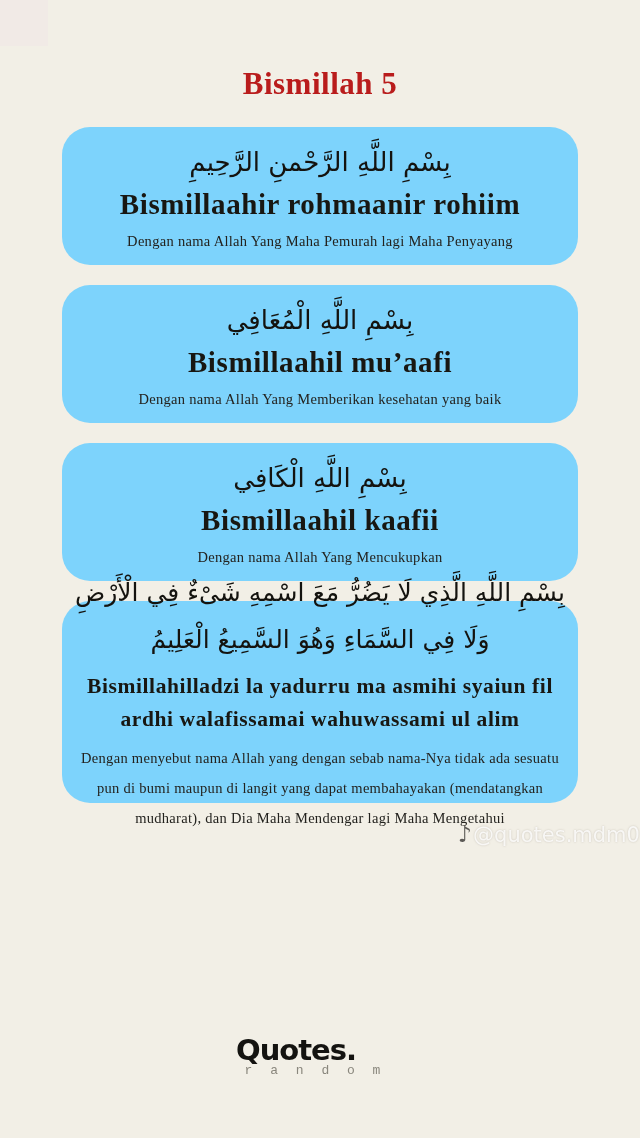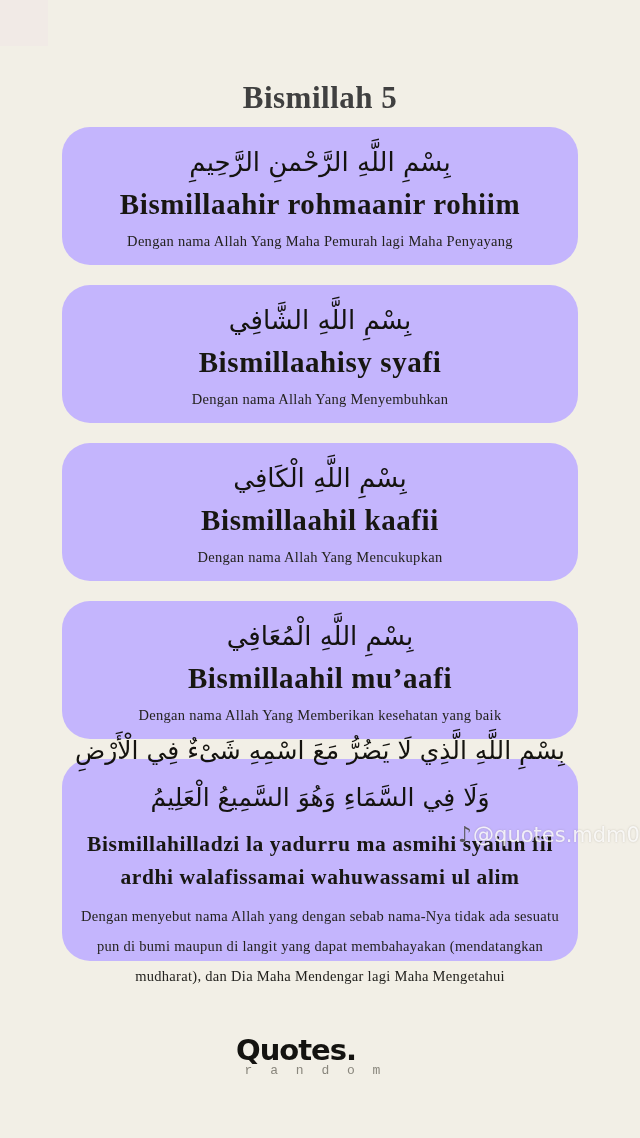--- a/index.html
+++ b/index.html
@@ -15,40 +15,40 @@
     font-family: "Liberation Serif", serif;
     color: #1b1a17;
   }
   .corner-deco {
     position: absolute;
     top: 0; left: 0;
     width: 48px; height: 46px;
     background: #f1eae6;
   }
   .page-title {
-    margin: 16px;
+    margin: 2px;
     padding-top: 64px;
     text-align: center;
     font-size: 31px;
     font-weight: 700;
     letter-spacing: 0.5px;
-    color: #404040;
+    color: #b91c1c;
     font-family: "Liberation Serif", serif;
   }
   .cards {
     position: absolute;
     top: 127px;
     left: 62px;
     width: 516px;
     display: flex;
     flex-direction: column;
     gap: 20px;
   }
   .card {
-    background: #c4b5fd;
+    background: #7dd3fc;
     border-radius: 28px;
     height: 138px;
     display: flex;
     flex-direction: column;
     align-items: center;
     justify-content: center;
     text-align: center;
     padding: 4px 14px;
     box-sizing: border-box;
   }
@@ -143,36 +143,31 @@
 <h1 class="page-title">Bismillah 5</h1>
 
 <div class="cards">
 
   <div class="card">
     <div class="arabic" dir="rtl">بِسْمِ اللَّهِ الرَّحْمنِ الرَّحِيمِ</div>
     <div class="latin">Bismillaahir rohmaanir rohiim</div>
     <div class="translation">Dengan nama Allah Yang Maha Pemurah lagi Maha Penyayang</div>
   </div>
 
+
   <div class="card">
-    <div class="arabic" dir="rtl">بِسْمِ اللَّهِ الشَّافِي</div>
-    <div class="latin">Bismillaahisy syafi</div>
-    <div class="translation">Dengan nama Allah Yang Menyembuhkan</div>
+    <div class="arabic" dir="rtl">بِسْمِ اللَّهِ الْمُعَافِي</div>
+    <div class="latin">Bismillaahil mu’aafi</div>
+    <div class="translation">Dengan nama Allah Yang Memberikan kesehatan yang baik</div>
   </div>
 
   <div class="card">
     <div class="arabic" dir="rtl">بِسْمِ اللَّهِ الْكَافِي</div>
     <div class="latin">Bismillaahil kaafii</div>
     <div class="translation">Dengan nama Allah Yang Mencukupkan</div>
-  </div>
-
-  <div class="card">
-    <div class="arabic" dir="rtl">بِسْمِ اللَّهِ الْمُعَافِي</div>
-    <div class="latin">Bismillaahil mu’aafi</div>
-    <div class="translation">Dengan nama Allah Yang Memberikan kesehatan yang baik</div>
   </div>
 
   <div class="card card-large">
     <div class="arabic" dir="rtl">بِسْمِ اللَّهِ الَّذِي لَا يَضُرُّ مَعَ اسْمِهِ شَىْءٌ فِي الْأَرْضِ وَلَا فِي السَّمَاءِ وَهُوَ السَّمِيعُ الْعَلِيمُ</div>
     <div class="latin">Bismillahilladzi la yadurru ma asmihi syaiun fil ardhi walafissamai wahuwassami ul alim</div>
     <div class="translation">Dengan menyebut nama Allah yang dengan sebab nama-Nya tidak ada sesuatu pun di bumi maupun di langit yang dapat membahayakan (mendatangkan mudharat), dan Dia Maha Mendengar lagi Maha Mengetahui</div>
   </div>
 
 </div>
 

